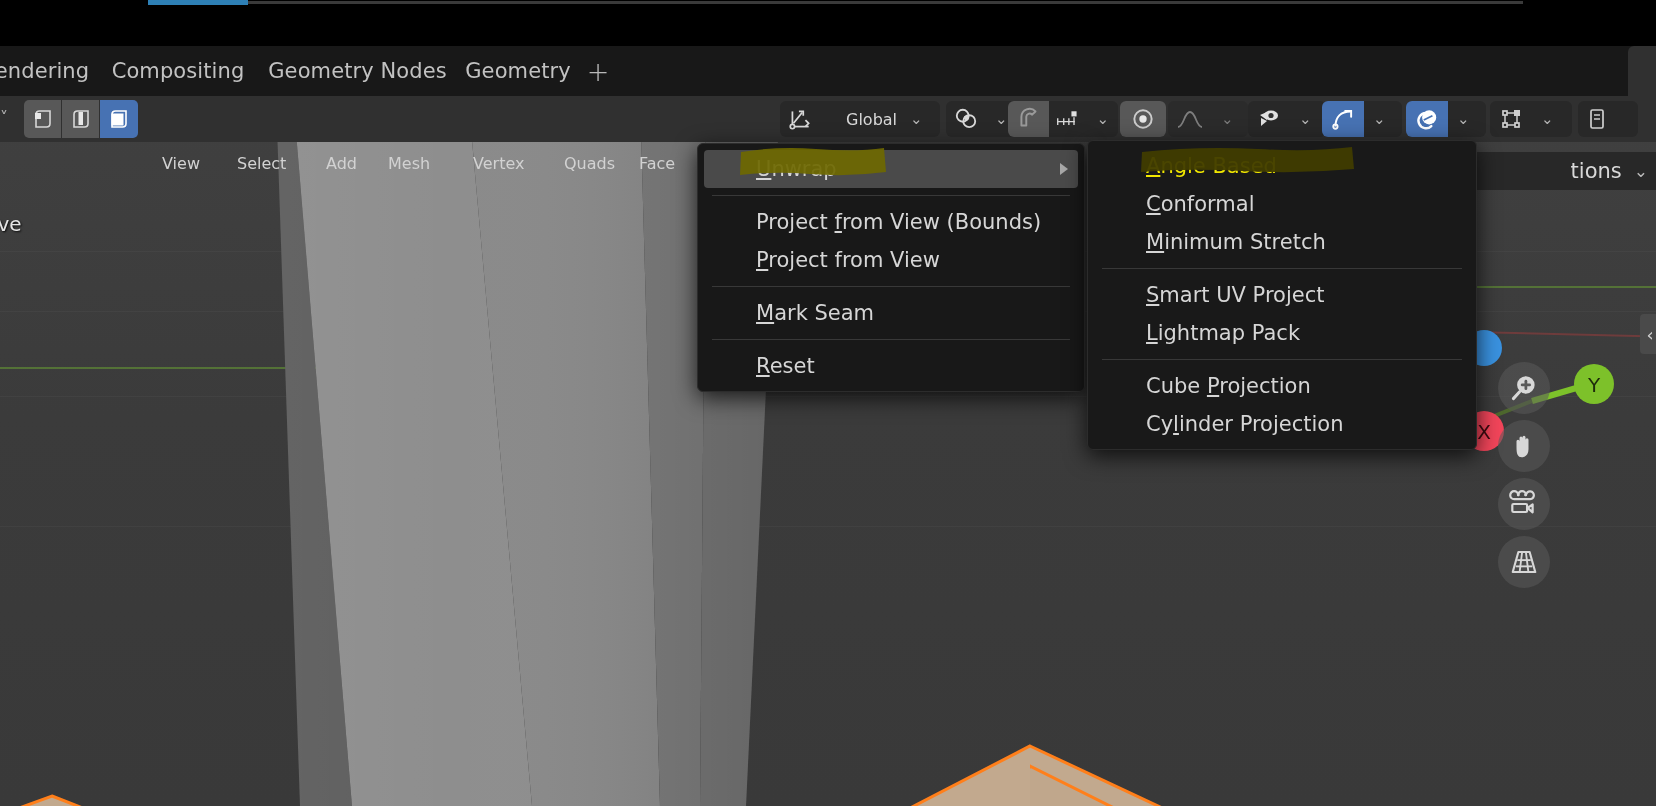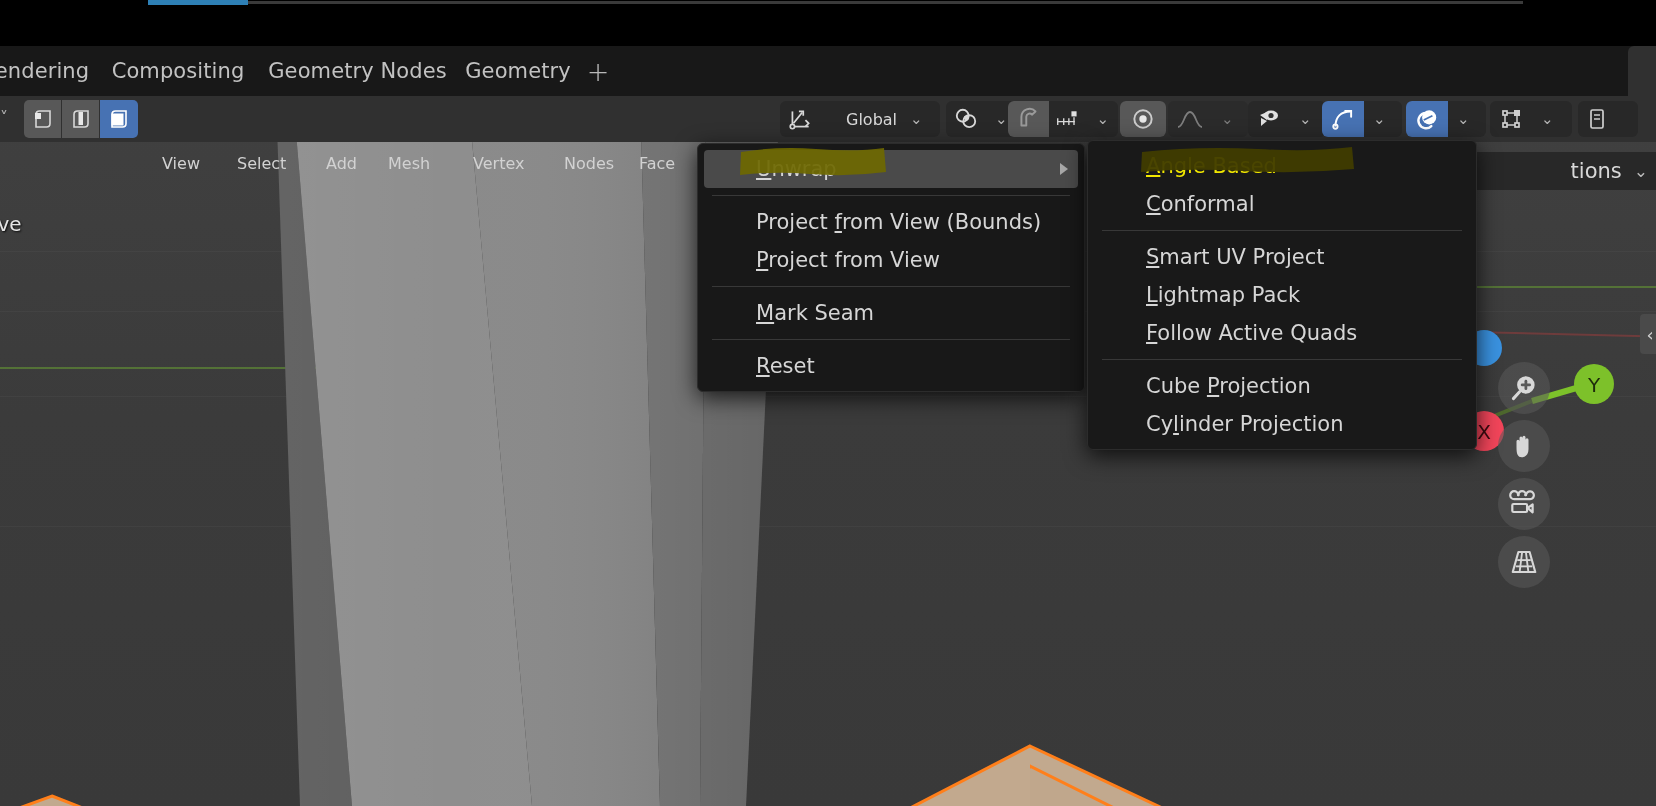--- a/index.html
+++ b/index.html
@@ -329,21 +329,21 @@
         </svg>
       </div>
     </div>
 
     <div class="hdr-row" id="hdr-menus">
         <div class="menu-item" style="left: 150px;">View</div>
         <div class="menu-item" style="left: 225px;">Select</div>
         <div class="menu-item" style="left: 314px;">Add</div>
         <div class="menu-item" style="left: 376px;">Mesh</div>
         <div class="menu-item" style="left: 461px;">Vertex</div>
-        <div class="menu-item" style="left: 552px;">Nodes</div>
+        <div class="menu-item" style="left: 552px;">Quads</div>
         <div class="menu-item" style="left: 627px;">Face</div>
         <div class="menu-item open" style="left: 702px; border-radius: 9px;">UV</div>
       </div>
 
     <div class="pill" style="left:780px; width:160px;">
       <div class="pill-seg">
         <svg width="26" height="26" viewBox="0 0 24 24">
           <circle cx="5" cy="19" r="2" fill="none" stroke="#d8d8d8" stroke-width="1.6"></circle>
           <line x1="5" y1="17" x2="5" y2="5" stroke="#d8d8d8" stroke-width="1.6"></line>
           <line x1="7" y1="19" x2="20" y2="19" stroke="#d8d8d8" stroke-width="1.6"></line>
@@ -492,29 +492,29 @@
       </div>
     </div>
 
   <div class="dropdown" id="unwrap-submenu" style="left:1087px; top:140px; width:390px; background:#191919;">
       <div class="dd-item yellow">
         <span><span class="dd-u">A</span>ngle Based</span>
       </div>
       <div class="dd-item">
         <span><span class="dd-u">C</span>onformal</span>
       </div>
+      <div class="dd-item">
+        <span><span class="dd-u">M</span>inimum Stretch</span>
+      </div>
       <div class="dd-sep"></div>
       <div class="dd-item">
         <span><span class="dd-u">S</span>mart UV Project</span>
       </div>
       <div class="dd-item">
         <span><span class="dd-u">L</span>ightmap Pack</span>
-      </div>
-      <div class="dd-item">
-        <span><span class="dd-u">F</span>ollow Active Quads</span>
       </div>
       <div class="dd-sep"></div>
       <div class="dd-item">
         <span>Cube <span class="dd-u">P</span>rojection</span>
       </div>
       <div class="dd-item">
         <span>Cy<span class="dd-u">l</span>inder Projection</span>
       </div>
     </div>
 

